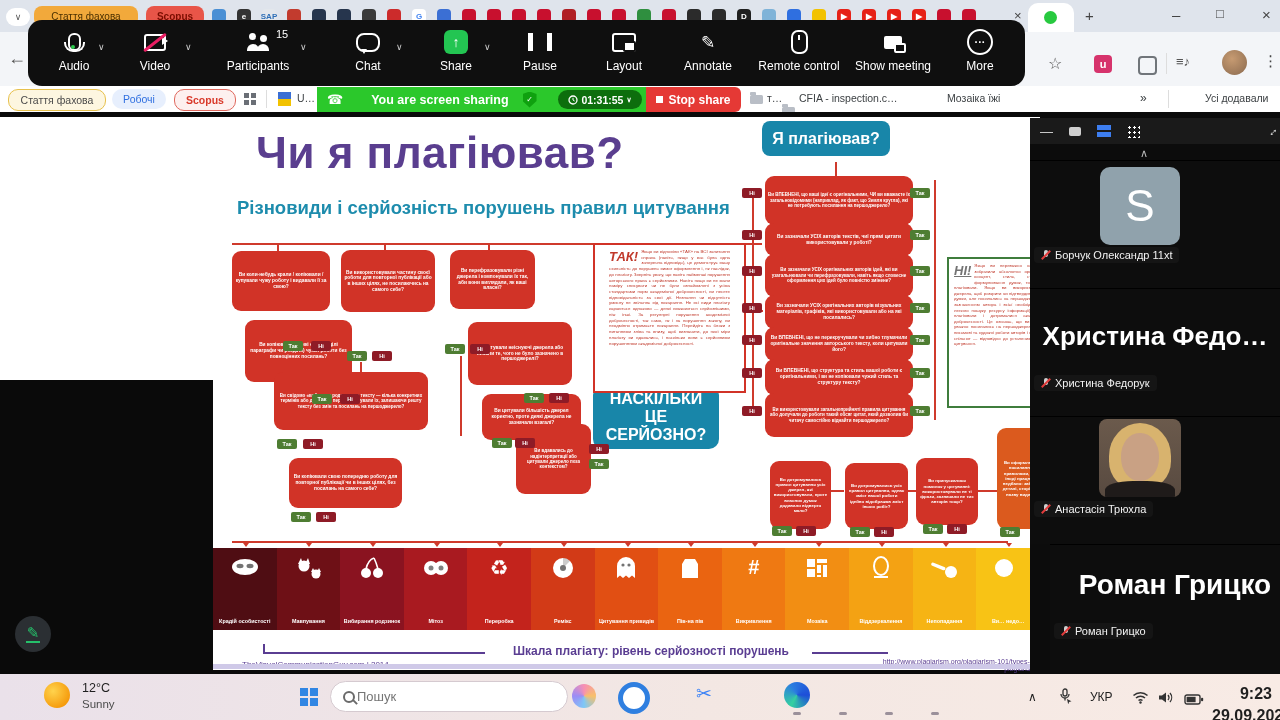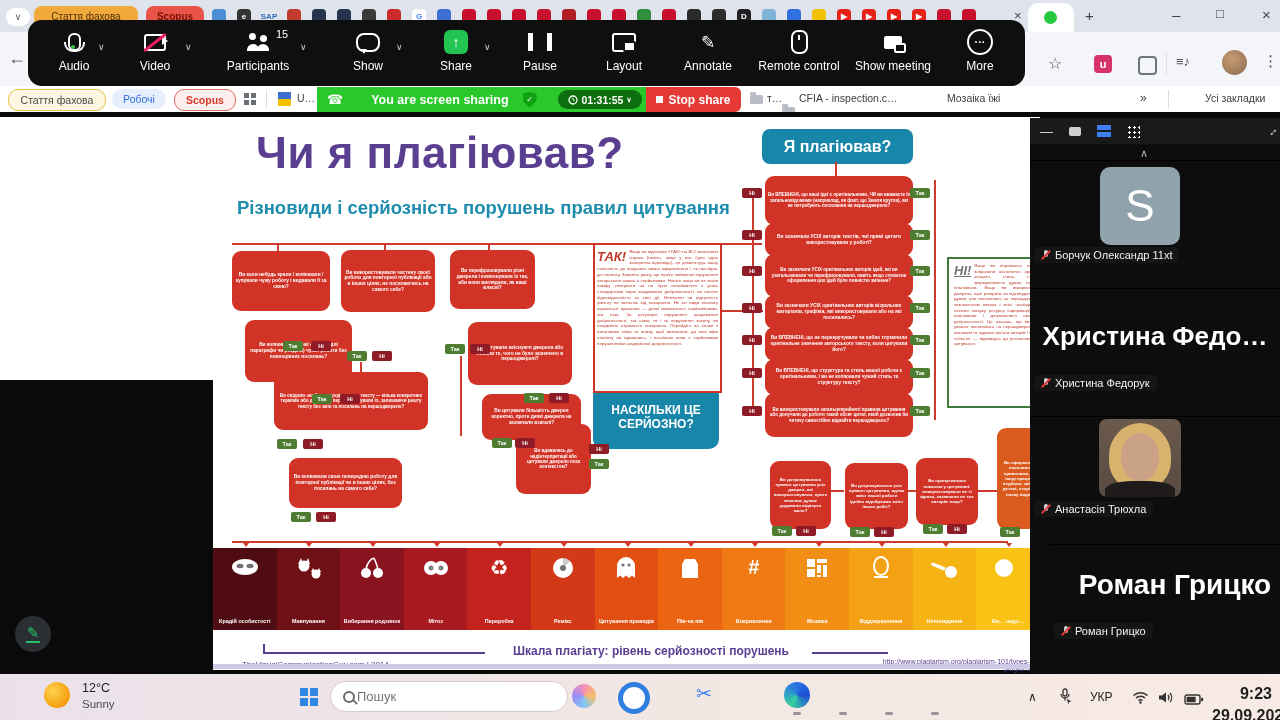--- a/index.html
+++ b/index.html
@@ -56,27 +56,27 @@
   .content{left:0;top:112px;width:1280px;height:562px;background:#0a0a0a;}
   .page{left:213px;top:117px;width:827px;height:553px;background:#fff;}
   .leftwhite{left:0;top:117px;width:213px;height:263px;background:#fff;}
   .pencilfab{left:15px;top:616px;width:36px;height:36px;border-radius:50%;background:#2b2f33;display:flex;flex-direction:column;align-items:center;justify-content:center;}
   .pencilfab span{color:#25c06a;font-size:15px;line-height:1;}
   .pencilfab i{display:block;width:14px;height:2px;background:#25c06a;margin-top:1px;}
   
   .ig-title{font-weight:bold;color:#5a3e8f;font-size:44px;letter-spacing:0.5px;}
   .ig-sub{color:#1d8cad;font-size:18.5px;font-weight:bold;}
   .pillhead{background:#1886a9;color:#fff;border-radius:8px;display:flex;align-items:center;justify-content:center;font-weight:bold;font-size:16px;}
-  .serious{background:#1886a9;color:#fff;border-radius:10px;display:flex;align-items:center;justify-content:center;text-align:center;font-weight:bold;font-size:12px;padding:4px;}
+  .serious{background:#1886a9;color:#fff;border-radius:10px;display:flex;align-items:center;justify-content:center;text-align:center;font-weight:bold;font-size:16px;padding:4px;}
   .rb{background:#d13327;color:#fff;border-radius:9px;display:flex;align-items:center;justify-content:center;text-align:center;font-size:4.8px;line-height:1.2;padding:3px;font-weight:bold;}
   .rb.orange{background:#db5a1e;}
   .cy,.cn{position:absolute;width:20px;height:10px;border-radius:2px;color:#fff;font-size:5.5px;font-weight:bold;display:flex;align-items:center;justify-content:center;}
   .cy{background:#4e7d32;}
   .cn{background:#8e1b26;}
-  .takbox{border:2px solid #d13327;background:#fff;color:#c0392b;padding:4px 2px;font-size:4.4px;line-height:1.3;text-align:justify;}
+  .takbox{border:2px solid #d13327;background:#fff;color:#c0392b;padding:4px 14px;font-size:4.4px;line-height:1.3;text-align:justify;}
   .takbox b{font-size:13px;font-style:italic;float:left;margin-right:3px;}
   .nibox{border:2px solid #3f7d3c;background:#fff;color:#c0392b;padding:4px 5px;font-size:4.3px;line-height:1.3;text-align:justify;}
   .nibox b{font-size:13px;font-style:italic;color:#737373;float:left;margin-right:3px;text-decoration:underline;}
   .ln{background:#cf3a2c;}
   .tri{width:0;height:0;border-left:3px solid transparent;border-right:3px solid transparent;border-top:4px solid #cf3a2c;}
   .scalerow{left:213px;top:548px;width:827px;height:82px;display:flex;}
   .cell{flex:1 0 auto;width:63.6px;display:flex;flex-direction:column;align-items:center;justify-content:flex-end;padding-bottom:5px;position:relative;}
   .cell .ic{position:absolute;top:8px;left:0;right:0;display:flex;justify-content:center;color:#fff;}
   .cl{color:#fff;font-size:5.4px;font-weight:bold;text-align:center;line-height:1.25;}
   .credit{color:#5a3d92;}
@@ -198,21 +198,21 @@
   <div class="a bklabel" style="left:297px;top:92px;">U…</div>
   <div class="a folder" style="left:750px;top:92px;"></div>
   <div class="a bklabel" style="left:767px;top:92px;">т…</div>
   <div class="a folder" style="left:782px;top:92px;"></div>
   <div class="a bklabel" style="left:799px;top:92px;">CFIA - inspection.c…</div>
   <div class="a folder" style="left:930px;top:92px;"></div>
   <div class="a bklabel" style="left:947px;top:92px;">Мозаіка їжі</div>
   <div class="a bklabel" style="left:1140px;top:91px;font-size:12px;">»</div>
   <div class="a" style="left:1168px;top:90px;width:1px;height:18px;background:#ddd;"></div>
   <div class="a folder" style="left:1188px;top:92px;"></div>
-  <div class="a bklabel" style="left:1205px;top:92px;">Усі закладки</div>
+  <div class="a bklabel" style="left:1205px;top:92px;">Усі додавали</div>
 
   <div class="a ztb"></div>
   <div class="zbtn" style="left:28px;">
     <span class="zic">
         <span class="i-mic"></span>
       </span>
     <span class="zlabel">Audio</span>
   </div>
   <div class="zchev a" style="left:98px;top:42px;">∨</div>
   <div class="zbtn" style="left:109px;">
@@ -228,21 +228,21 @@
         <span class="i-ppl"></span>
       </span>
     <span class="zlabel">Participants</span>
   </div>
   <div class="zbadge a" style="left:276px;top:28px;">15</div>
   <div class="zchev a" style="left:300px;top:42px;">∨</div>
   <div class="zbtn" style="left:322px;">
     <span class="zic">
         <span class="i-chat"></span>
       </span>
-    <span class="zlabel">Show</span>
+    <span class="zlabel">Chat</span>
   </div>
   <div class="zchev a" style="left:396px;top:42px;">∨</div>
   <div class="zbtn" style="left:410px;">
     <span class="zic">
         <span class="i-share"></span>
       </span>
     <span class="zlabel">Share</span>
   </div>
   <div class="zchev a" style="left:484px;top:42px;">∨</div>
   <div class="zbtn" style="left:494px;">
@@ -299,21 +299,21 @@
     <span style="width:7px;height:7px;background:#fff;display:inline-block;"></span>
     <span>Stop share</span>
   </div>
 
   <div class="a content"></div>
   <div class="a page"></div>
   <div class="a leftwhite"></div>
 
   <div class="a ig-title" style="left:256px;top:128px;">Чи я плагіював?</div>
   <div class="a ig-sub" style="left:237px;top:197px;">Різновиди і серйозність порушень правил цитування</div>
-  <div class="a pillhead" style="left:762px;top:129px;width:151px;height:35px;">Я плагіював?</div>
+  <div class="a pillhead" style="left:762px;top:121px;width:128px;height:35px;">Я плагіював?</div>
   <div class="a serious" style="left:593px;top:385px;width:118px;height:56px;">НАСКІЛЬКИ ЦЕ СЕРЙОЗНО?</div>
 
   <div class="a ln" style="left:232px;top:243px;width:530px;height:1.5px;"></div>
   <div class="a ln" style="left:277px;top:244px;width:1.5px;height:7px;"></div>
   <div class="a ln" style="left:384px;top:244px;width:1.5px;height:6px;"></div>
   <div class="a ln" style="left:488px;top:244px;width:1.5px;height:6px;"></div>
   <div class="a ln" style="left:835px;top:162px;width:1.5px;height:14px;"></div>
   <div class="a ln" style="left:934px;top:180px;width:1.5px;height:240px;"></div>
   <div class="a ln" style="left:752px;top:190px;width:1.5px;height:225px;"></div>
   <div class="a ln" style="left:713px;top:310px;width:50px;height:1.5px;"></div>

